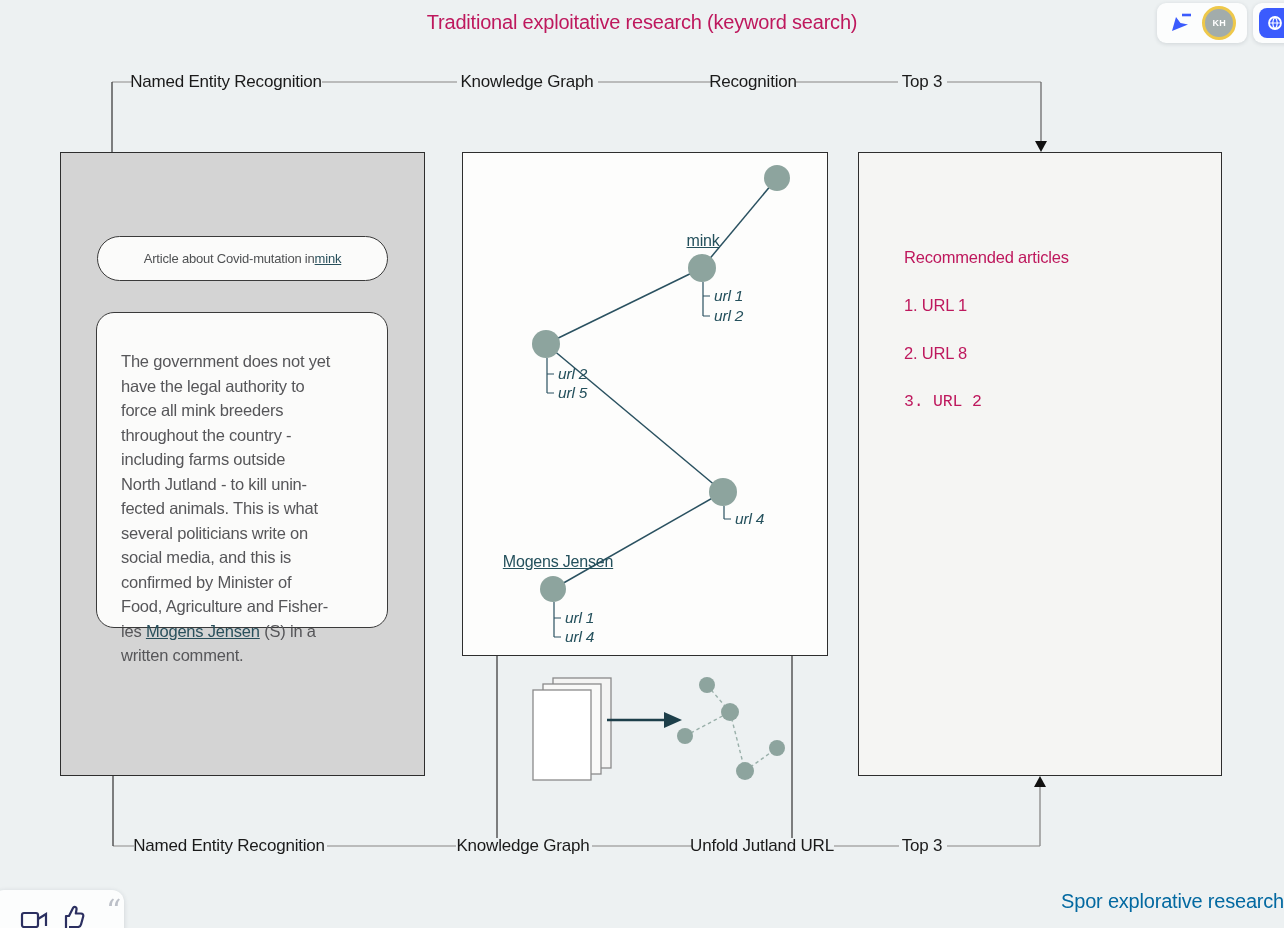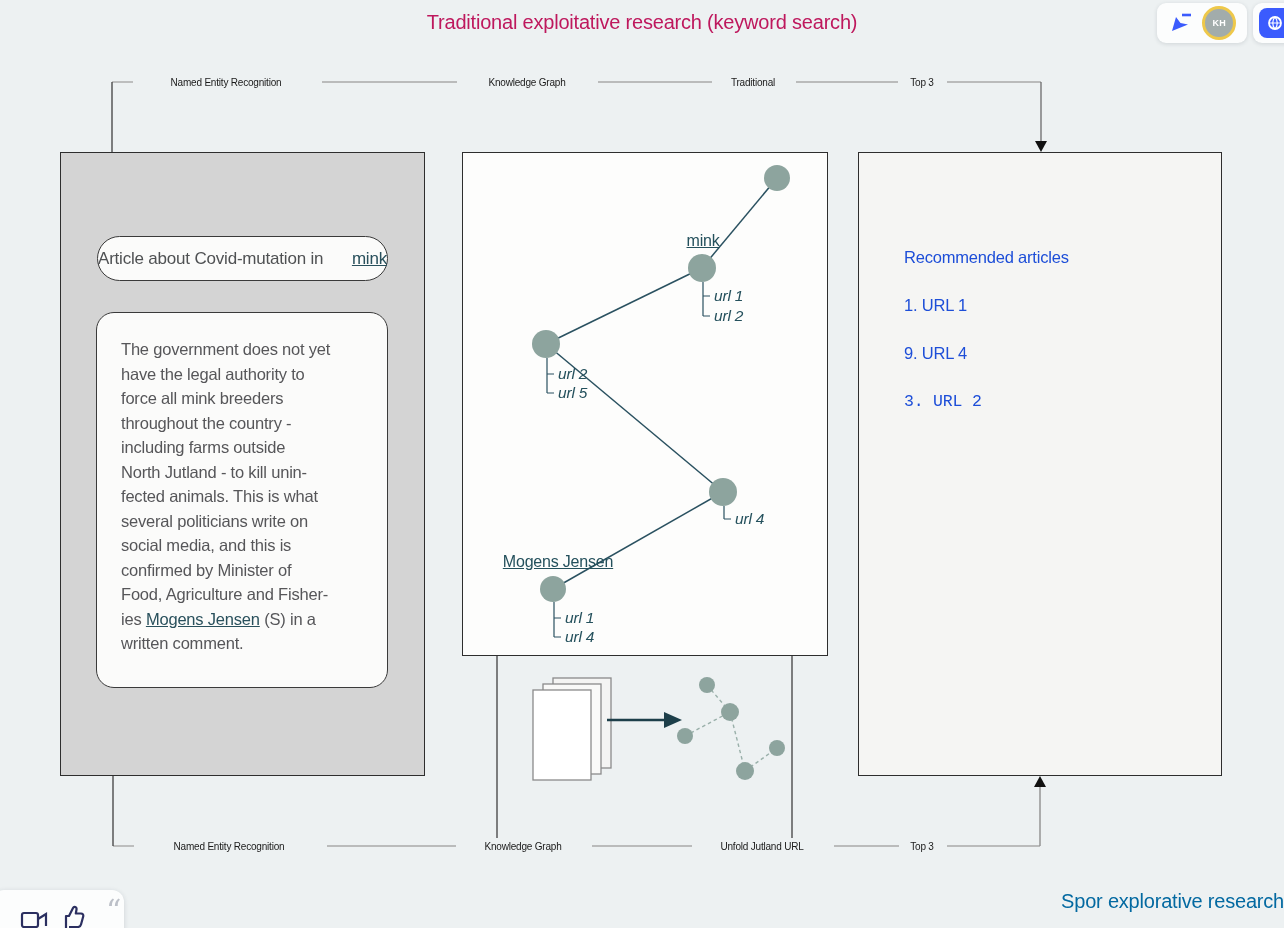--- a/index.html
+++ b/index.html
@@ -18,58 +18,58 @@
     font-size:20px;color:#be185d;letter-spacing:-.2px;z-index:6;
   }
   .bottom-title{
     left:0;top:890px;width:100%;text-align:right;
     font-size:20px;color:#0369a1;letter-spacing:-.2px;z-index:6;
   }
 
   
   .flow-label{
     transform:translate(-50%,-50%);
-    font-size:10px;color:#1a1a1a;letter-spacing:-.2px;
+    font-size:17px;color:#1a1a1a;letter-spacing:-.2px;
     white-space:nowrap;z-index:6;background:transparent;
   }
 
   
   .panel{border:1px solid #2e2e2e;box-sizing:border-box;z-index:1;}
   .panel-gray{left:60px;top:152px;width:365px;height:624px;background:#d4d4d4;}
   .panel-graph{left:462px;top:152px;width:366px;height:504px;background:#fdfdfc;}
   .panel-reco{left:858px;top:152px;width:364px;height:624px;background:#f5f5f3;}
 
   .headline-pill{
     left:97px;top:236px;width:291px;height:45px;
     background:#fbfbfa;border:1.3px solid #3a3a3a;border-radius:24px;
-    display:flex;align-items:center;justify-content:space-between;
-    font-size:17px;color:#4f5153;letter-spacing:-.2px;z-index:2;box-sizing:border-box;
+    display:flex;align-items:center;justify-content:center;
+    font-size:13px;color:#4f5153;letter-spacing:-.2px;z-index:2;box-sizing:border-box;
     white-space:nowrap;
   }
   .article-card{
-    left:96px;top:312px;width:292px;height:376px;
+    left:96px;top:312px;width:292px;height:316px;
     background:#fbfbfa;border:1.3px solid #3a3a3a;border-radius:18px;
-    box-sizing:border-box;padding:24px 0 0 24px;z-index:2;
+    box-sizing:border-box;padding:36px 0 0 24px;z-index:2;
   }
   .article-text{
     font-size:16.5px;line-height:24.5px;color:#565659;
     white-space:pre-line;letter-spacing:-.2px;
   }
   .teal-link{color:#29505c;text-decoration:underline;}
 
   
   .kg-label{
     z-index:6;font-size:15.5px;color:#24505c;letter-spacing:-.2px;white-space:nowrap;
   }
   .kg-entity{transform:translate(-50%,-50%);font-size:16px;text-decoration:underline;}
   .kg-url{transform:translateY(-50%);font-style:italic;}
 
   
   .reco-text{
-    z-index:6;font-size:16.5px;color:#1d4ed8;letter-spacing:-.2px;
+    z-index:6;font-size:16.5px;color:#be185d;letter-spacing:-.2px;
     transform:translateY(-50%);white-space:nowrap;
   }
 
   
   .hdr-card{
     background:#fcfdfd;border-radius:9px;z-index:7;
     box-shadow:0 1px 4px rgba(30,40,60,.14);
     display:flex;align-items:center;
   }
   .hdr-card-main{left:1157px;top:3px;width:90px;height:40px;justify-content:space-evenly;}
@@ -203,41 +203,41 @@
       <circle cx="730" cy="712" r="9"></circle>
       <circle cx="685" cy="736" r="8"></circle>
       <circle cx="745" cy="771" r="9"></circle>
       <circle cx="777" cy="748" r="8"></circle>
     </g>
   </g>
 </svg>
 
 <span class="abs flow-label" style="left:226px;top:82px;">Named Entity Recognition</span>
 <span class="abs flow-label" style="left:527px;top:82px;">Knowledge Graph</span>
-<span class="abs flow-label" style="left:753px;top:82px;">Traditional</span>
+<span class="abs flow-label" style="left:753px;top:82px;">Recognition</span>
 <span class="abs flow-label" style="left:922px;top:82px;">Top 3</span>
 
 <span class="abs flow-label" style="left:229px;top:846px;">Named Entity Recognition</span>
 <span class="abs flow-label" style="left:523px;top:846px;">Knowledge Graph</span>
 <span class="abs flow-label" style="left:762px;top:846px;">Unfold Jutland URL</span>
 <span class="abs flow-label" style="left:922px;top:846px;">Top 3</span>
 
 <span class="abs kg-label kg-entity" style="left:703px;top:241px;">mink</span>
 <span class="abs kg-label kg-url" style="left:714px;top:296px;">url 1</span>
 <span class="abs kg-label kg-url" style="left:714px;top:316px;">url 2</span>
 <span class="abs kg-label kg-url" style="left:558px;top:374px;">url 2</span>
 <span class="abs kg-label kg-url" style="left:558px;top:393px;text-align:center;">url 5</span>
 <span class="abs kg-label kg-url" style="left:735px;top:519px;">url 4</span>
 <span class="abs kg-label kg-entity" style="left:558px;top:562px;">Mogens Jensen</span>
 <span class="abs kg-label kg-url" style="left:565px;top:618px;">url 1</span>
 <span class="abs kg-label kg-url" style="left:565px;top:637px;">url 4</span>
 
 <span class="abs reco-text" style="left:904px;top:257px;">Recommended articles</span>
 <span class="abs reco-text" style="left:904px;top:305px;">1. URL 1</span>
-<span class="abs reco-text" style="left:904px;top:353px;">9. URL 4</span>
+<span class="abs reco-text" style="left:904px;top:353px;">2. URL 8</span>
 <span class="abs reco-text" style="left:904px;top:401px;font-family:Liberation Mono, monospace;">3. URL 2</span>
 
 <div class="abs hdr-card hdr-card-main">
   <span style="display:flex;">
     <svg width="24" height="24" viewBox="0 0 24 24">
       <path d="M14 4 H23" stroke="#3b5bfd" stroke-width="2.6" fill="none"></path>
       <path d="M4 20 L8 6 L12.5 12 L20 13.5 Z" fill="#3b5bfd"></path>
     </svg>
   </span>
   <span class="avatar">KH</span>

